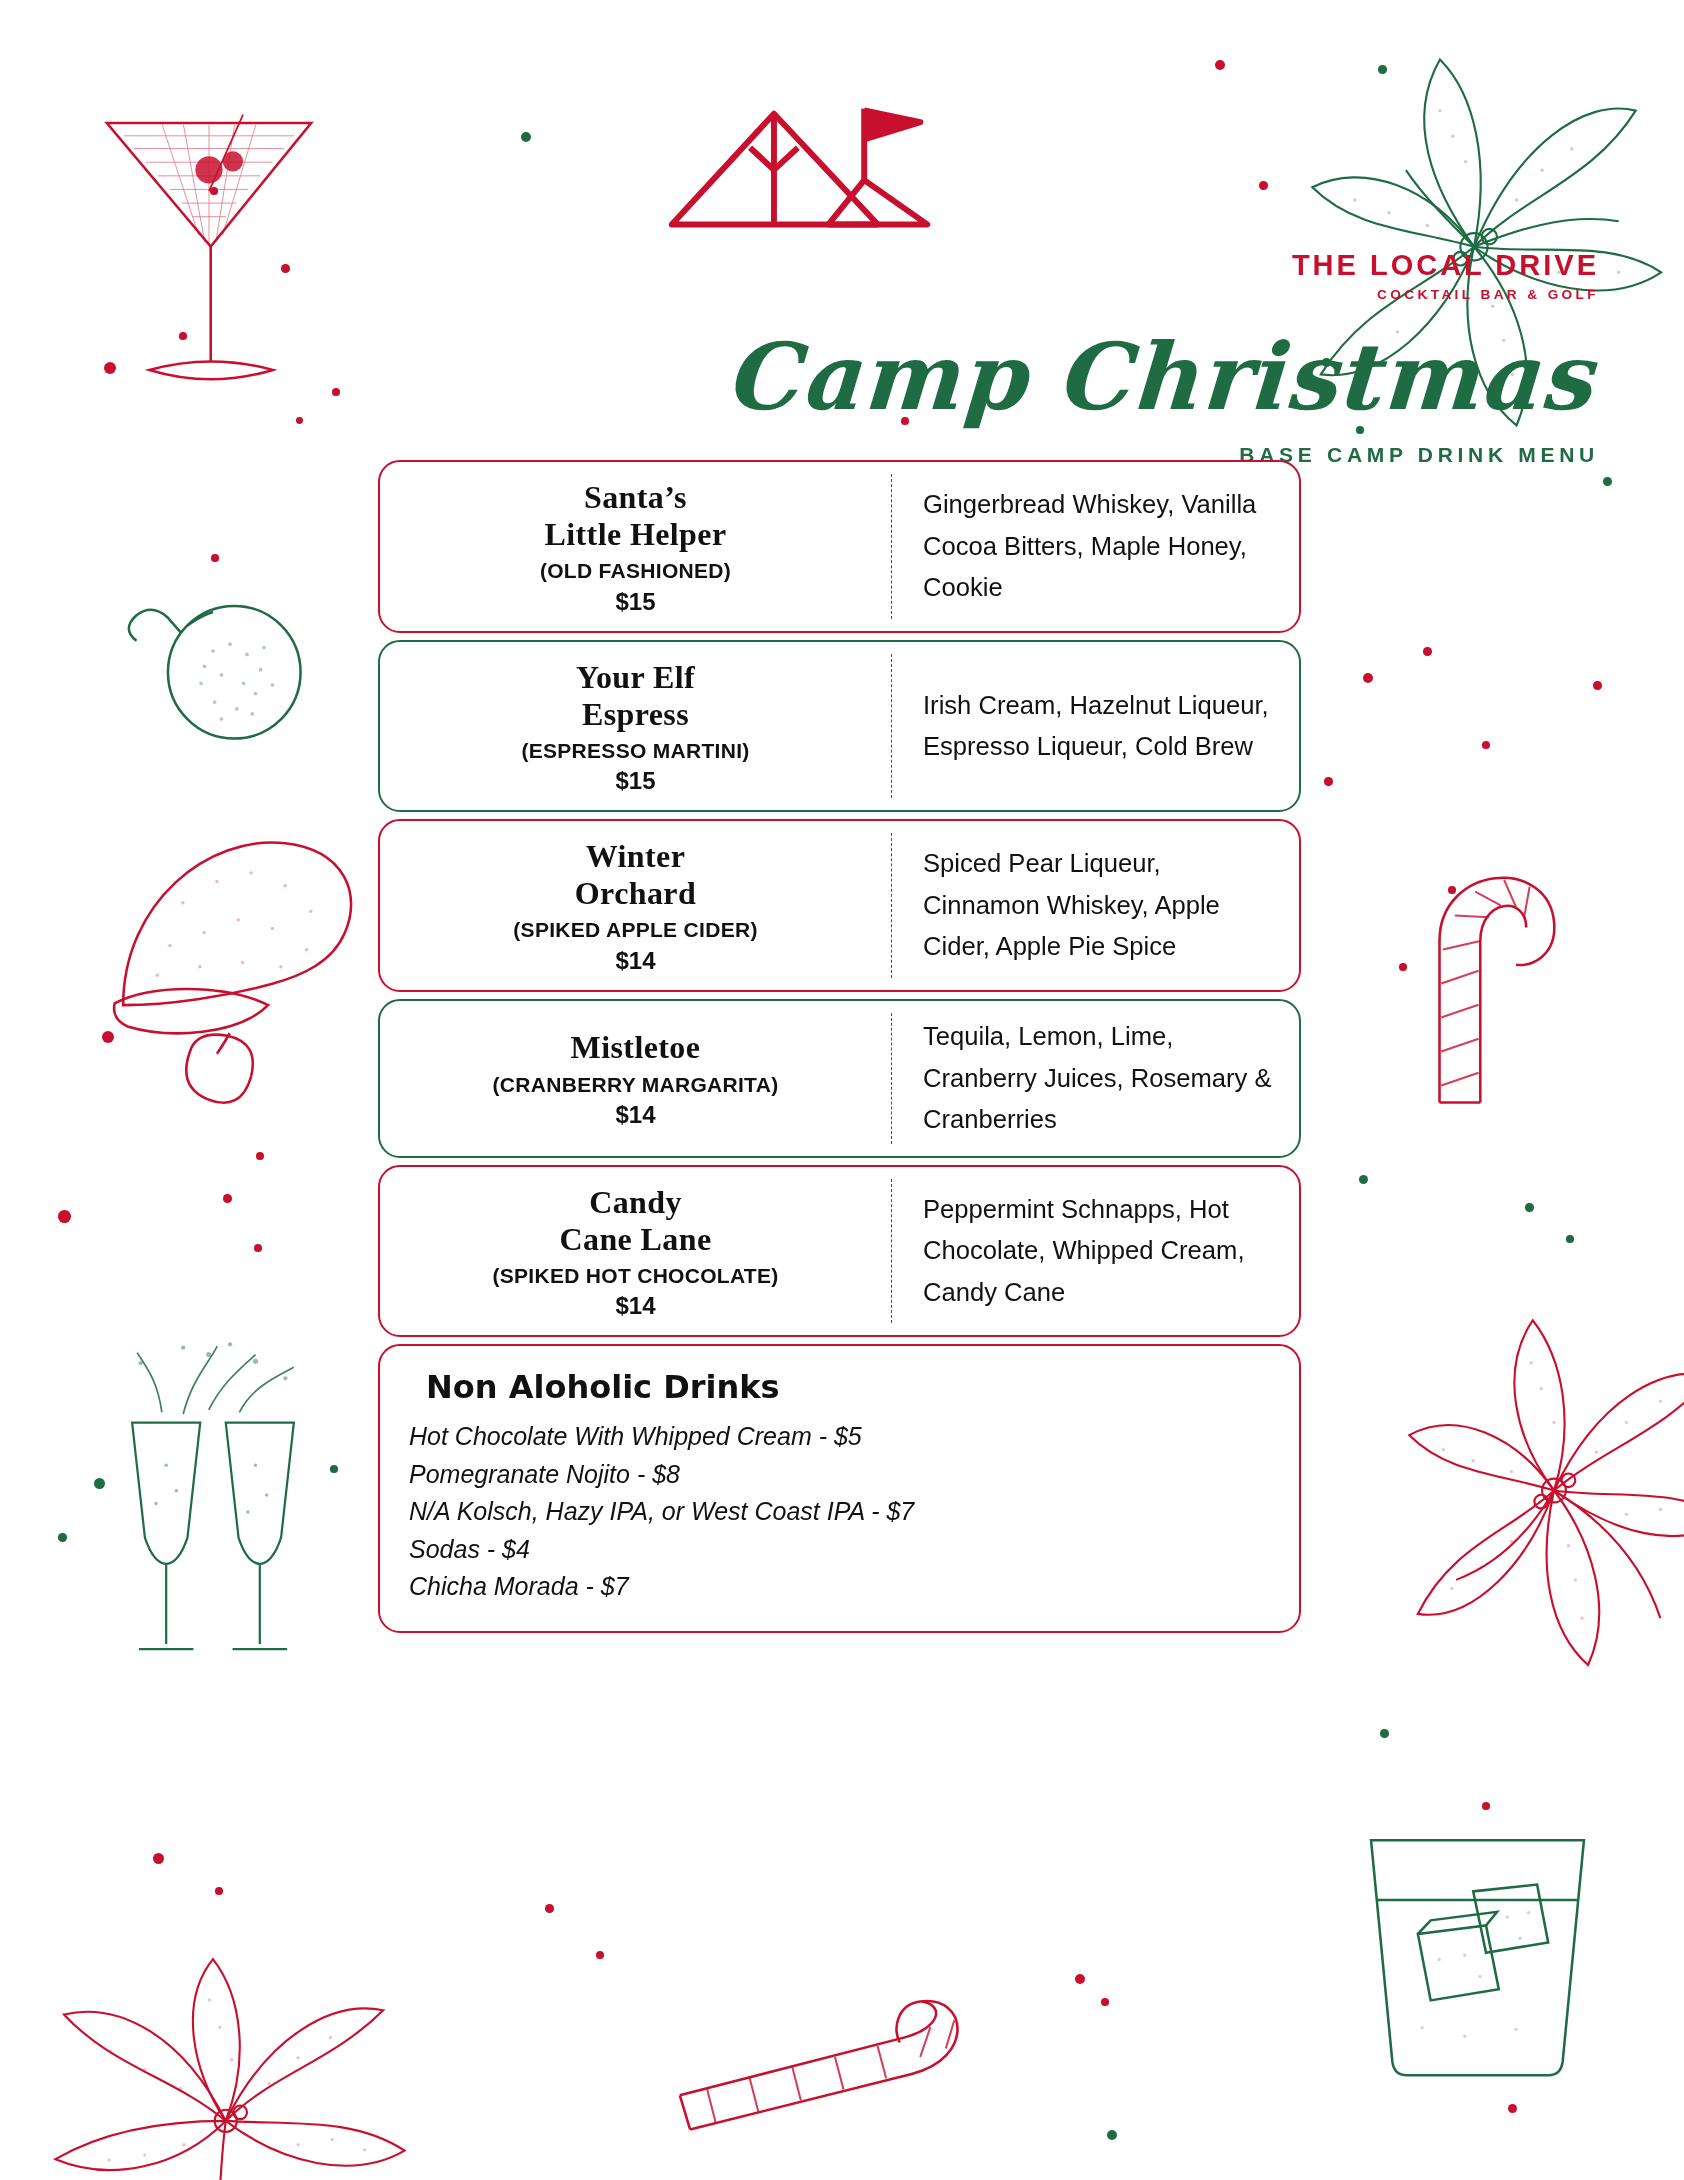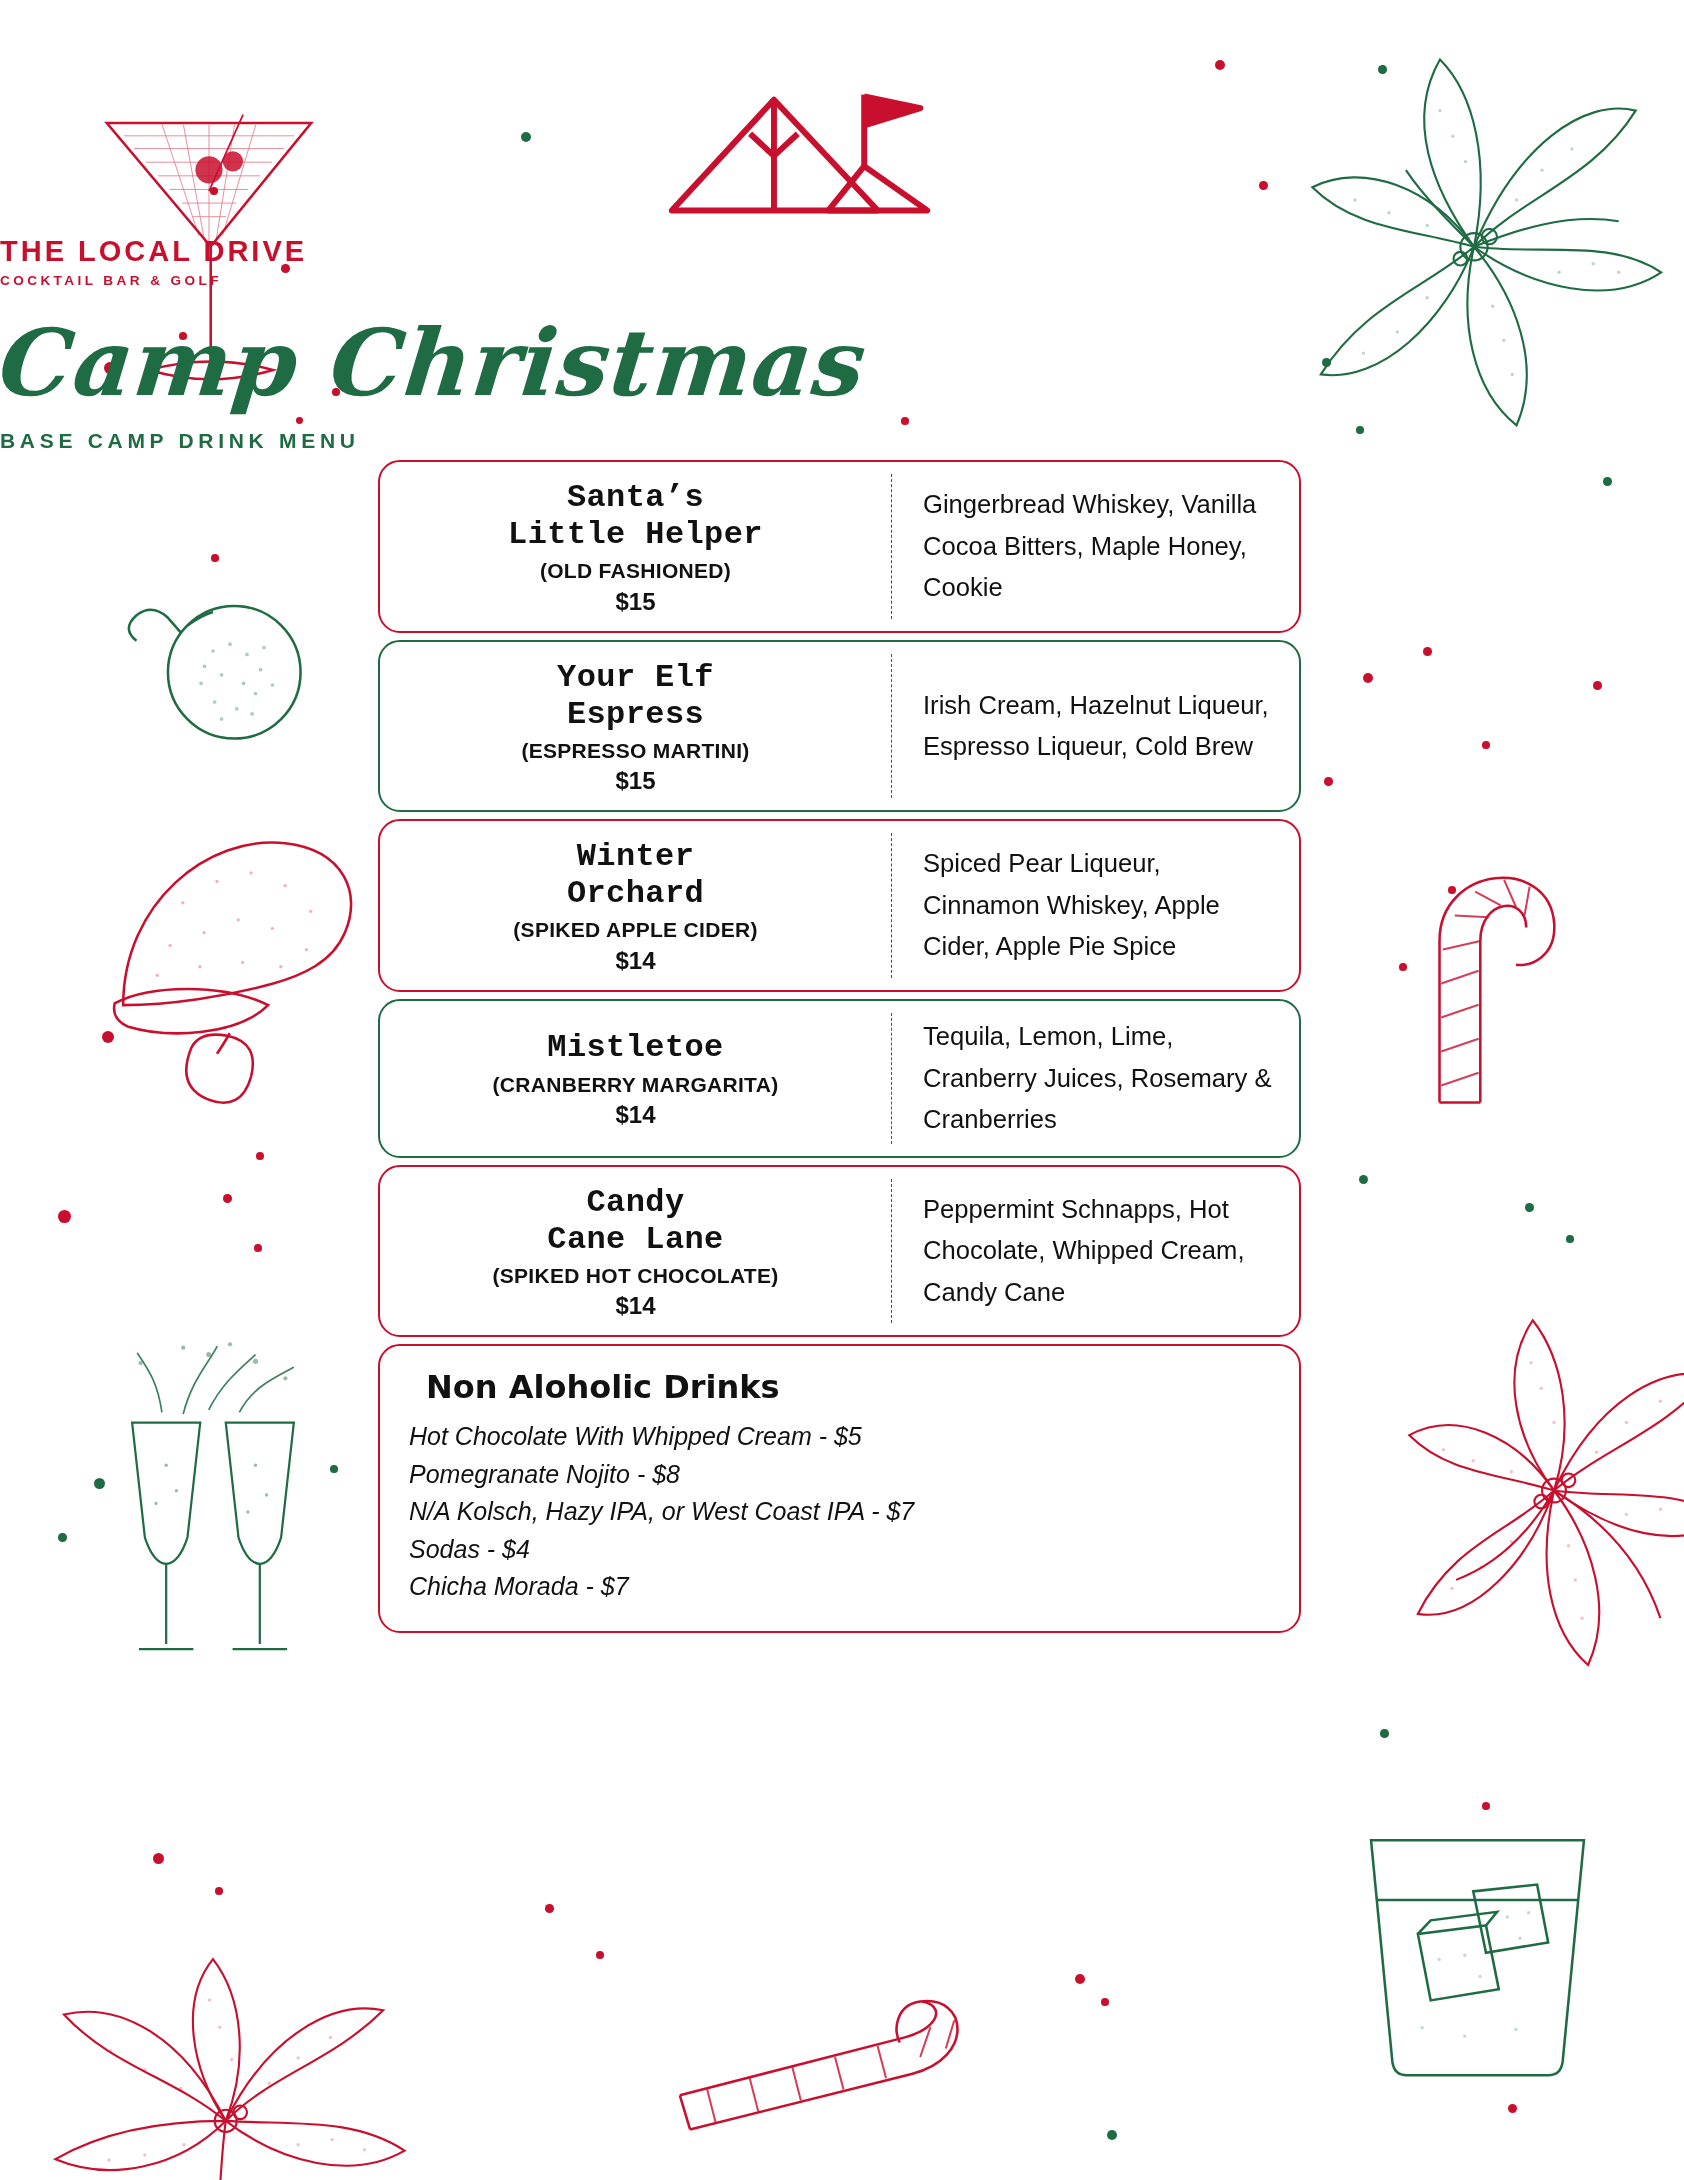--- a/index.html
+++ b/index.html
@@ -21,24 +21,24 @@
     pointer-events: none;
   }
   .dot {
     position: absolute;
     border-radius: 50%;
   }
 
   
   #header {
     position: absolute;
-    top: 81px;
+    top: 95px;
     left: 0;
     width: 1599px;
-    text-align: left;
+    text-align: right;
   }
   #brand-logo {
     display: block;
     margin: 0 auto;
   }
   #brand-name {
     font-family: "Liberation Sans", sans-serif;
     font-weight: bold;
     letter-spacing: 3px;
     font-size: 29px;
@@ -111,21 +111,21 @@
   }
   .row-right {
     flex: 1;
     box-sizing: border-box;
     padding: 15.3px 24px 15.3px 31px;
     display: flex;
     flex-direction: column;
     justify-content: center;
   }
   .drink-name {
-    font-family: Liberation Mono, monospace;
+    font-family: Liberation Serif, serif;
     font-weight: bold;
     font-size: 32px;
     line-height: 1.16;
     color: #111;
     letter-spacing: 0.4px;
   }
   .drink-style {
     font-family: "Liberation Sans", sans-serif;
     font-weight: bold;
     font-size: 21px;

